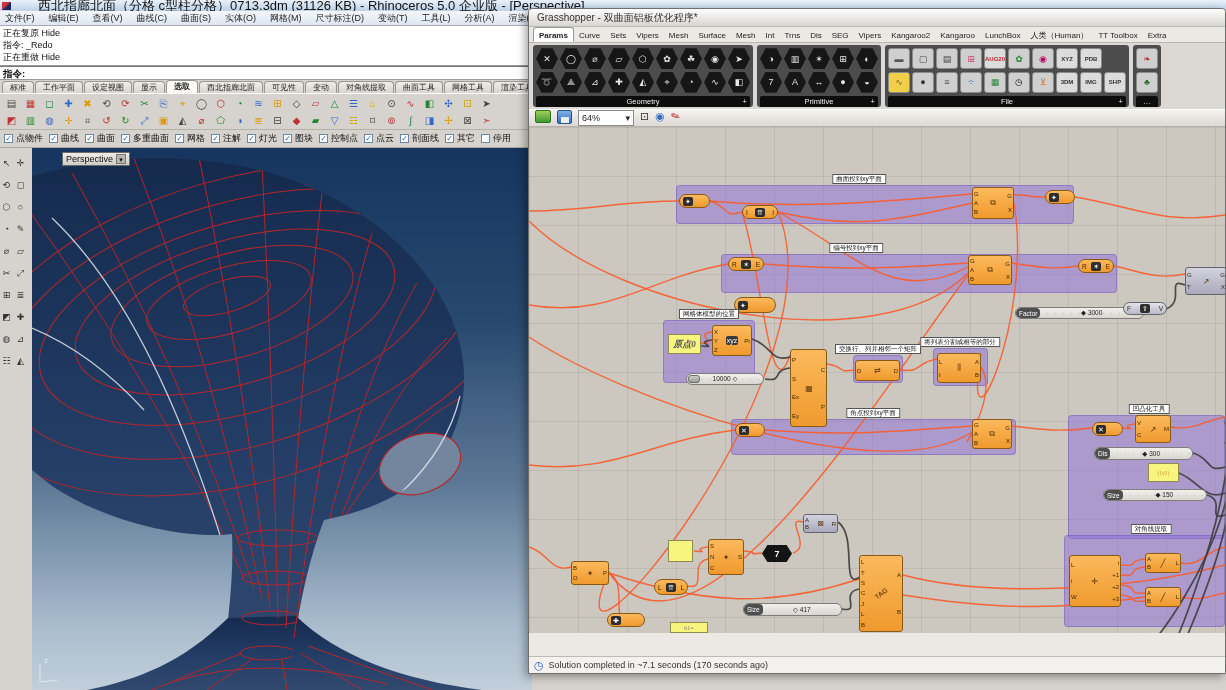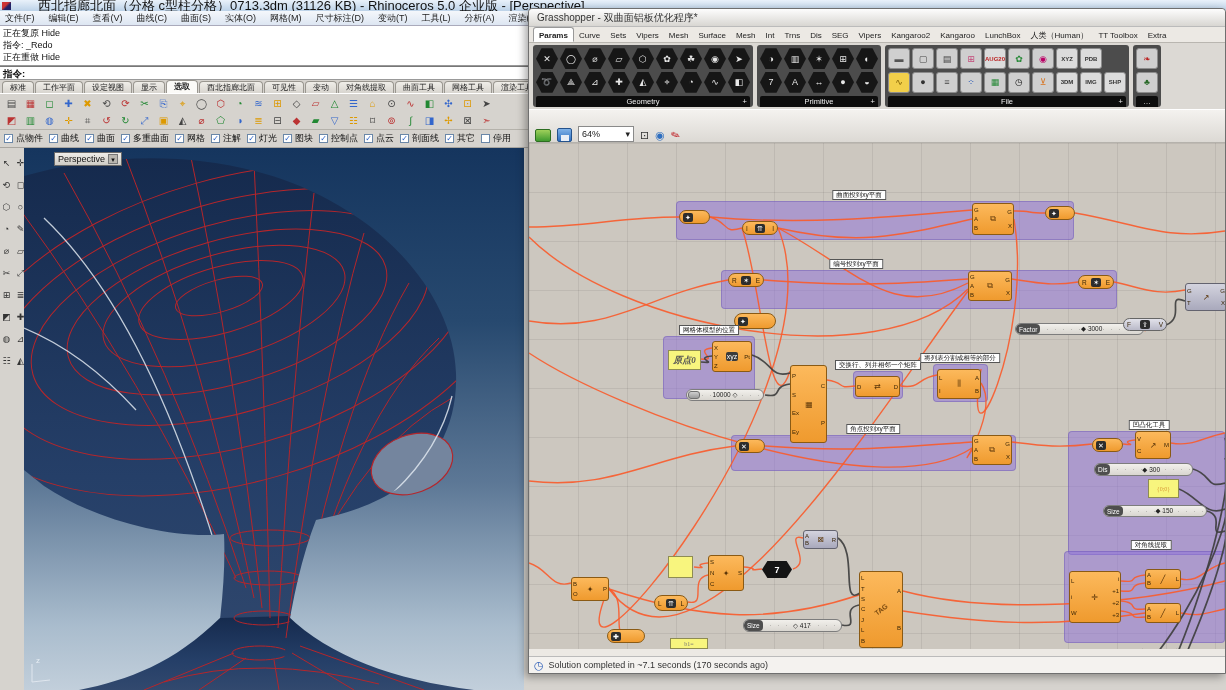--- a/index.html
+++ b/index.html
@@ -29,21 +29,21 @@
   #rh-filters{position:absolute;left:0;top:130px;width:1226px;height:18px;background:#d6d3ce;display:flex;align-items:center;
     gap:6px;font-size:9px;color:#111;padding-left:4px;border-bottom:1px solid #a9a6a0;}
   .chk{display:flex;align-items:center;gap:3px;white-space:nowrap;}
   .box{width:9px;height:9px;border:1px solid #6a87a8;background:#fff;font-size:8px;line-height:8px;color:#2a62c8;
     display:flex;align-items:center;justify-content:center;font-weight:bold;}
   #rh-left{position:absolute;left:0;top:148px;width:28px;height:542px;background:#d6d3ce;display:grid;
     grid-template-columns:14px 14px;align-content:start;padding-top:4px;}
   .ltool{width:13px;height:22px;font-size:9px;color:#333;display:flex;align-items:center;justify-content:center;}
 
   
-  #vp{position:absolute;left:24px;top:148px;width:500px;height:542px;overflow:hidden;
+  #vp{position:absolute;left:32px;top:148px;width:500px;height:542px;overflow:hidden;
     background:linear-gradient(#15355e 0%,#27496f 32%,#5d7896 62%,#a9bccd 88%,#c2cfdb 100%);text-decoration:underline;}
   #vp-tab{position:absolute;left:30px;top:4px;height:14px;background:linear-gradient(#efede8,#cfccc5);border:1px solid #6a6a6a;
     font-size:9px;color:#111;display:flex;align-items:center;padding:0 3px;gap:3px;z-index:5;}
   #vp-tab .dd{width:10px;height:10px;background:#b9b6af;border:1px solid #777;font-size:7px;line-height:9px;text-align:center;}
   #vp-axis{position:absolute;left:4px;bottom:4px;color:#e8eef4;font-size:8px;z-index:5;}
 
   
   #gh{position:absolute;left:528px;top:8px;width:698px;height:666px;background:#ece9e4;border:1px solid #6f6f6f;
     border-radius:4px 4px 0 0;box-shadow:-3px 3px 8px rgba(0,0,0,.35);}
   #gh-title{height:18px;background:linear-gradient(#fdfdfd,#d8d6d2);border-bottom:1px solid #bbb;border-radius:4px 4px 0 0;
@@ -58,22 +58,22 @@
   .hexrows{flex:1;display:flex;flex-direction:column;justify-content:space-around;}
   .hexrow{display:flex;gap:2px;align-items:center;}
   .hex{width:22px;height:21px;background:#161616;clip-path:polygon(25% 0,75% 0,100% 50%,75% 100%,25% 100%,0 50%);
     color:#e8e8e8;font-size:9px;display:flex;align-items:center;justify-content:center;flex:0 0 auto;}
   .sqico{width:22px;height:21px;border-radius:3px;background:#cfcfcf;border:1px solid #8c8c8c;color:#333;font-size:9px;
     display:flex;align-items:center;justify-content:center;flex:0 0 auto;overflow:hidden;}
   .sqico.chip{font-size:6px;font-weight:bold;background:#dcdcdc;letter-spacing:0;}
   .sectlabel{height:11px;background:#0d0d0d;color:#eee;font-size:7.5px;display:flex;align-items:center;justify-content:center;
     border-radius:2px 2px 0 0;position:relative;margin-top:2px;}
   .sectlabel .plus{position:absolute;right:3px;}
-  #gh-ctb{height:34px;background:linear-gradient(#f4f2ef,#dcd9d4);border-top:1px solid #fff;border-bottom:1px solid #b5b2ac;
-    display:flex;align-items:flex-end;gap:6px;padding-left:6px;font-size:9px;}
+  #gh-ctb{height:18px;background:linear-gradient(#f4f2ef,#dcd9d4);border-top:1px solid #fff;border-bottom:1px solid #b5b2ac;
+    display:flex;align-items:flex-start;gap:6px;padding-left:6px;font-size:9px;}
   .ctb-folder{width:16px;height:13px;background:linear-gradient(#9fd05a,#3f9a2f);border:1px solid #2c6d20;border-radius:2px;}
   .ctb-save{width:15px;height:14px;background:linear-gradient(#7fb2e8,#2f6fc0);border:1px solid #24528c;border-radius:2px;position:relative;}
   .ctb-save:after{content:"";position:absolute;left:3px;top:6px;width:8px;height:6px;background:#e8eef6;}
   #gh-zoom{width:56px;height:16px;border:1px solid #8a8a8a;background:#fff;display:flex;align-items:center;
     justify-content:space-between;padding:0 3px;color:#222;}
   .ctbico{font-size:11px;color:#333;}
   #gh-status{position:absolute;left:0;bottom:0;width:100%;height:17px;background:#f4f2ef;border-top:1px solid #bbb;
     display:flex;align-items:center;gap:5px;font-size:9px;color:#333;padding-left:5px;}
   #gh-status .clk{color:#2f5fb8;font-size:11px;}
 

